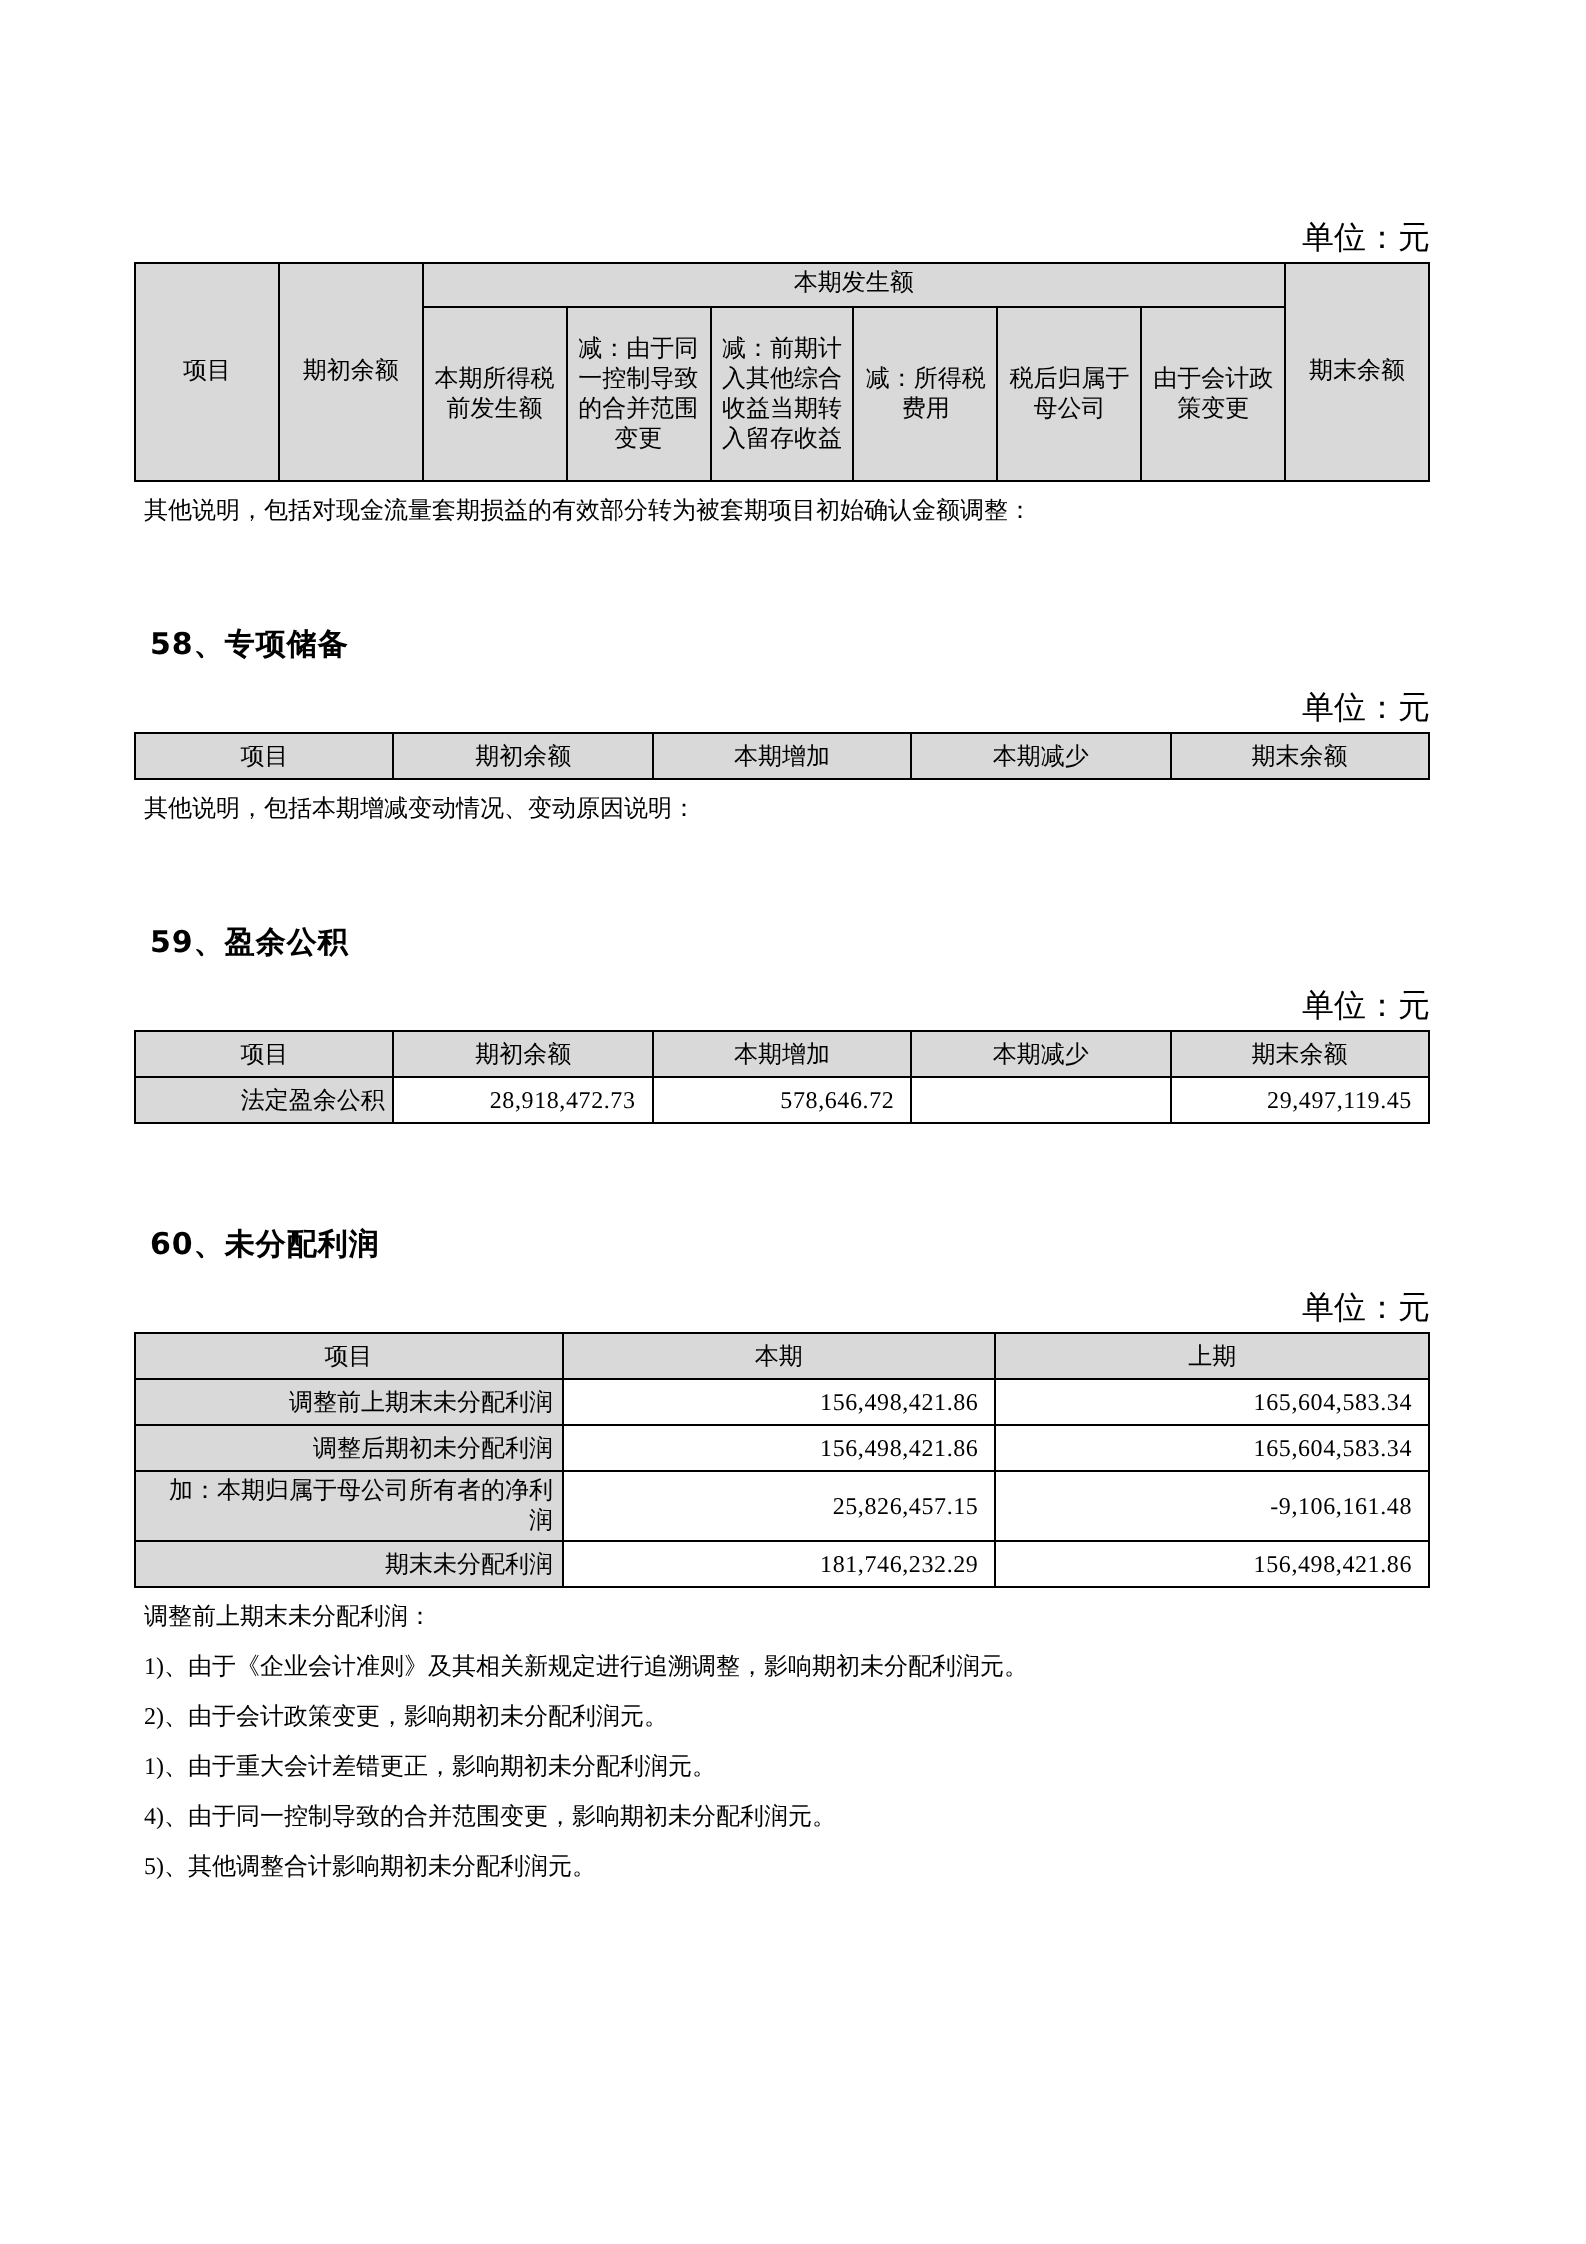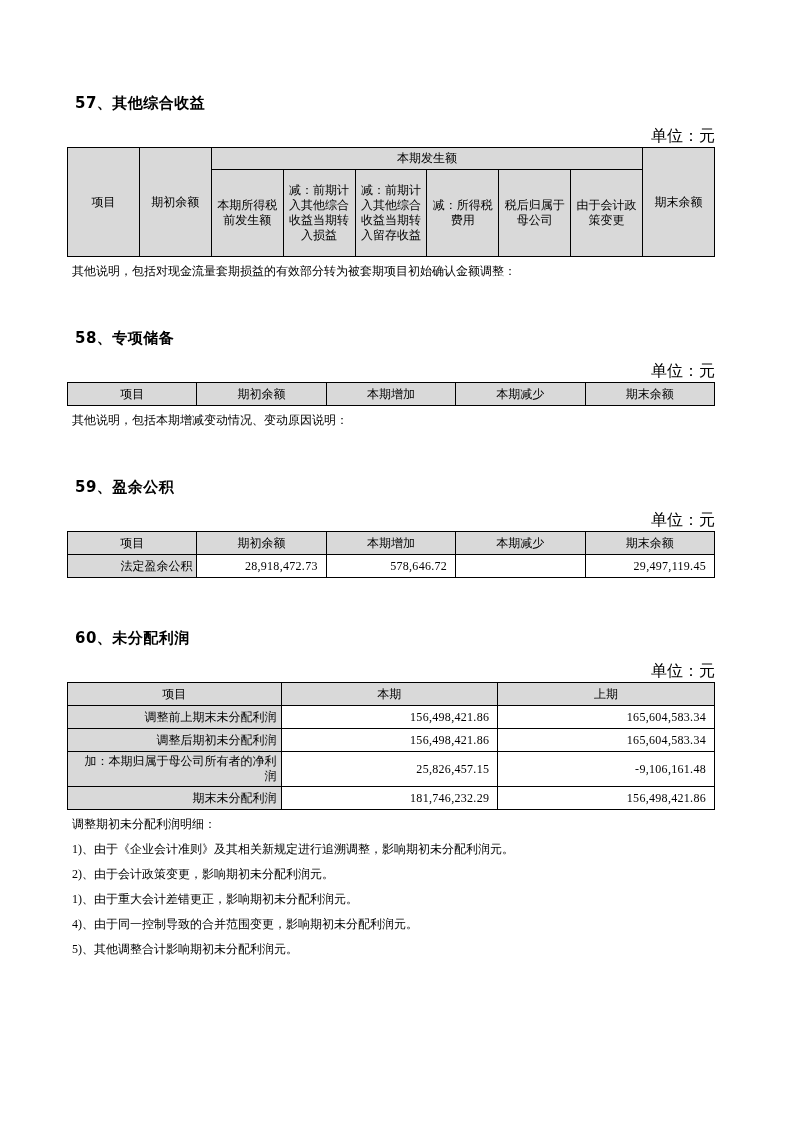--- a/index.html
+++ b/index.html
@@ -22,46 +22,45 @@
     margin:18px 0 4px 0;
   }
   table { width:100%; border-collapse:collapse; table-layout:fixed; }
   td {
     border:1px solid #000; font-size:12px; line-height:15px;
     padding:2px 4px; vertical-align:middle; word-break:break-all;
   }
   td.hdr { background:#d9d9d9; text-align:center; }
   td.lbl { background:#d9d9d9; text-align:right; padding-left:6px; height:22px; }
   td.val { background:#ffffff; text-align:right; padding-right:8px; height:22px; letter-spacing:0.3px; }
-  .t-oci tr.r1 td { height:22px; }
+  .t-oci tr.r1 td { height:22px;font-family:Liberation Mono, monospace; }
   .t-oci tr.r2 td { height:87px; }
   .t-simple td { height:23px; }
   .note { font-size:12px; line-height:14px; margin:7px 0 0 5px; }
   .detail-list { margin:11px 0 0 5px; list-style:none; }
   .detail-list li { font-size:12px; line-height:14px; margin-bottom:11px; }
 </style>
 </head>
 <body>
 
 <div class="page">
 
   <div class="section">
-    <div class="section-title">57、其他综合收益</div>
     <div class="unit-line">单位：元</div>
     <table class="t-oci">
       <tbody>
           <tr class="r1">
         <td class="hdr" rowspan="2">项目</td>
         <td class="hdr" rowspan="2">期初余额</td>
         <td class="hdr" colspan="6">本期发生额</td>
         <td class="hdr" rowspan="2">期末余额</td>
       </tr>
       <tr class="r2">
         <td class="hdr">本期所得税前发生额</td>
-        <td class="hdr">减：前期计入其他综合收益当期转入损益</td>
+        <td class="hdr">减：由于同一控制导致的合并范围变更</td>
         <td class="hdr">减：前期计入其他综合收益当期转入留存收益</td>
         <td class="hdr">减：所得税费用</td>
         <td class="hdr">税后归属于母公司</td>
         <td class="hdr">由于会计政策变更</td>
       </tr>
     </tbody>
       </table>
     <div class="note">其他说明，包括对现金流量套期损益的有效部分转为被套期项目初始确认金额调整：</div>
   </div>
 
@@ -135,21 +134,21 @@
         <td class="val">25,826,457.15</td>
         <td class="val">-9,106,161.48</td>
       </tr>
       <tr>
         <td class="lbl">期末未分配利润</td>
         <td class="val">181,746,232.29</td>
         <td class="val">156,498,421.86</td>
       </tr>
     </tbody>
       </table>
-    <div class="note">调整期初未分配利润明细：</div>
+    <div class="note">调整前上期末未分配利润：</div>
     <ul class="detail-list">
       <li>1)、由于《企业会计准则》及其相关新规定进行追溯调整，影响期初未分配利润元。</li>
       <li>2)、由于会计政策变更，影响期初未分配利润元。</li>
       <li>1)、由于重大会计差错更正，影响期初未分配利润元。</li>
       <li>4)、由于同一控制导致的合并范围变更，影响期初未分配利润元。</li>
       <li>5)、其他调整合计影响期初未分配利润元。</li>
     </ul>
   </div>
 
 </div>

